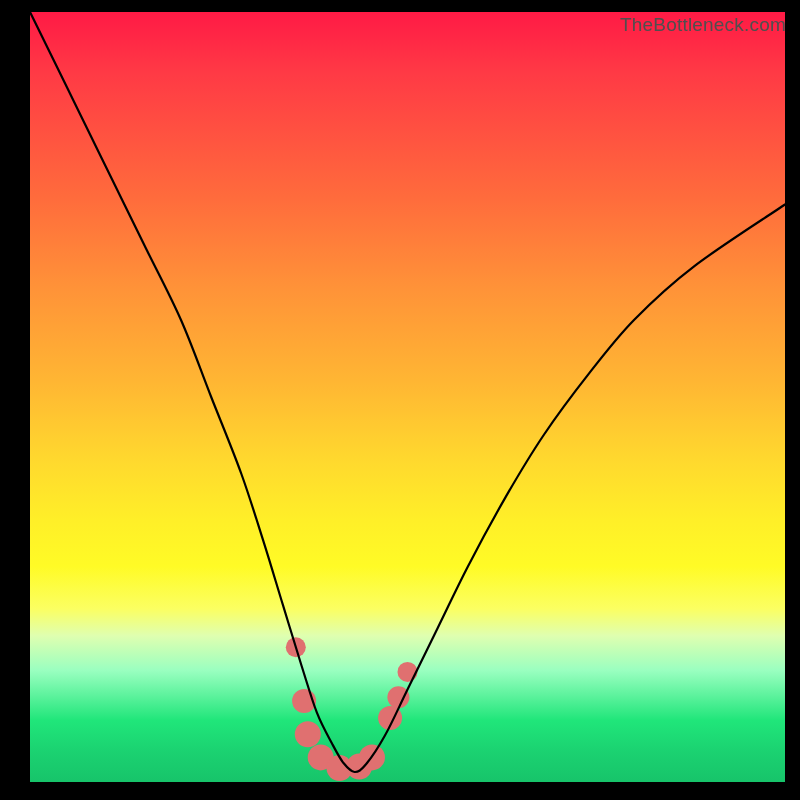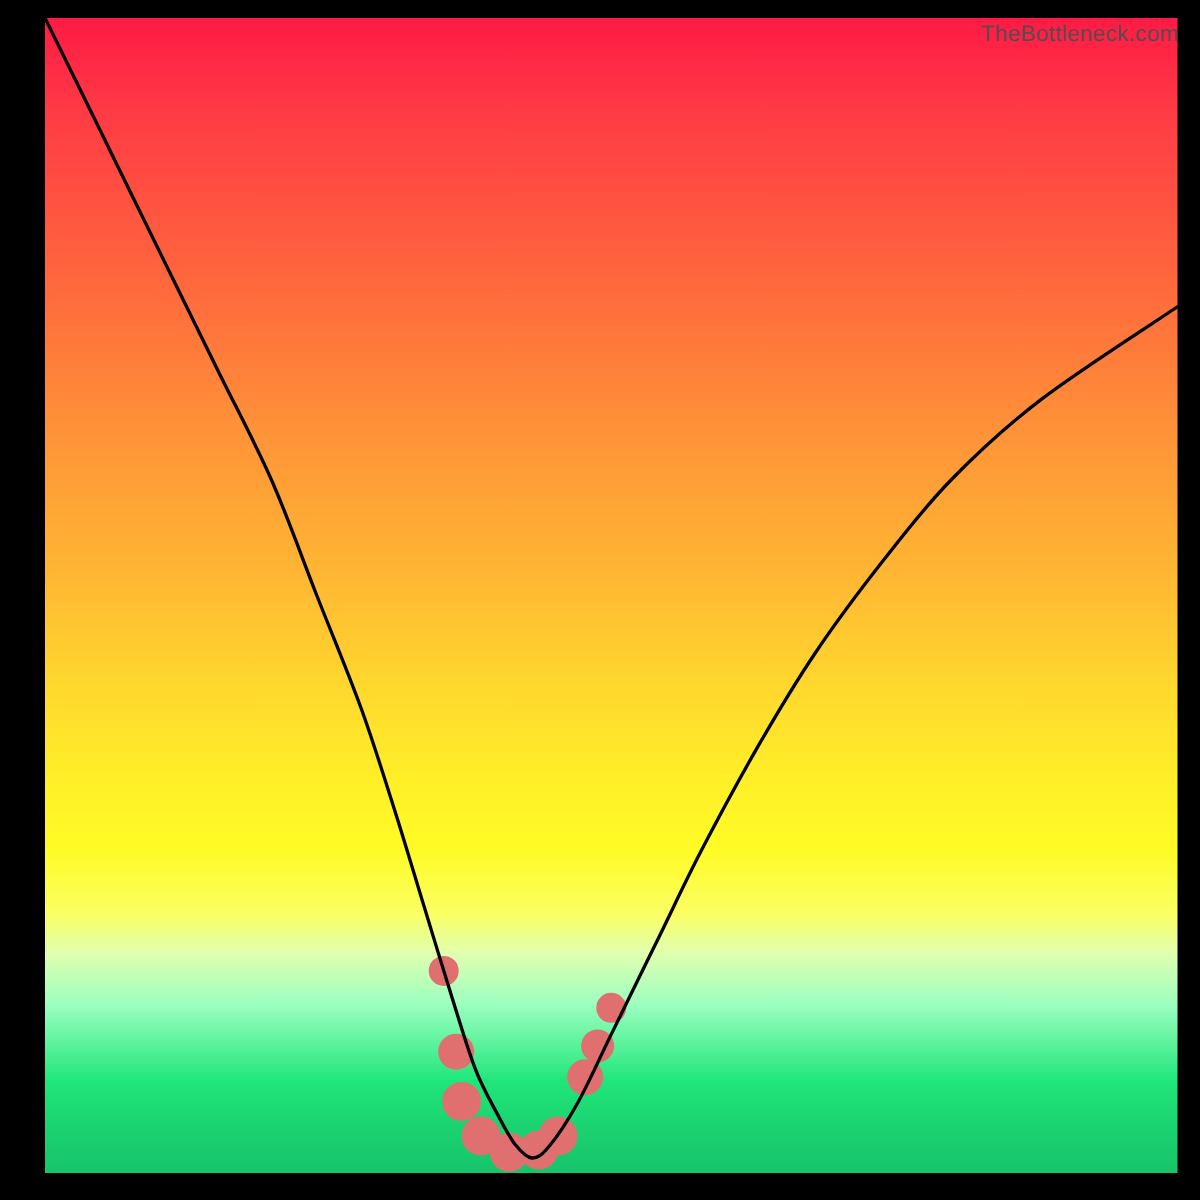--- a/index.html
+++ b/index.html
@@ -33,21 +33,21 @@
       #20e67a 92%,
       #1bd271 96%,
       #17c46a 100%
     );
   }
   .watermark {
     position: absolute;
     top: 14px;
     right: 14px;
     color: #4f4f4f;
-    font-size: 15px;
+    font-size: 19px;
     font-weight: 500;
     letter-spacing: 0.2px;
     z-index: 10;
   }
   svg.overlay {
     position: absolute;
     left: 0;
     top: 0;
     width: 800px;
     height: 800px;

